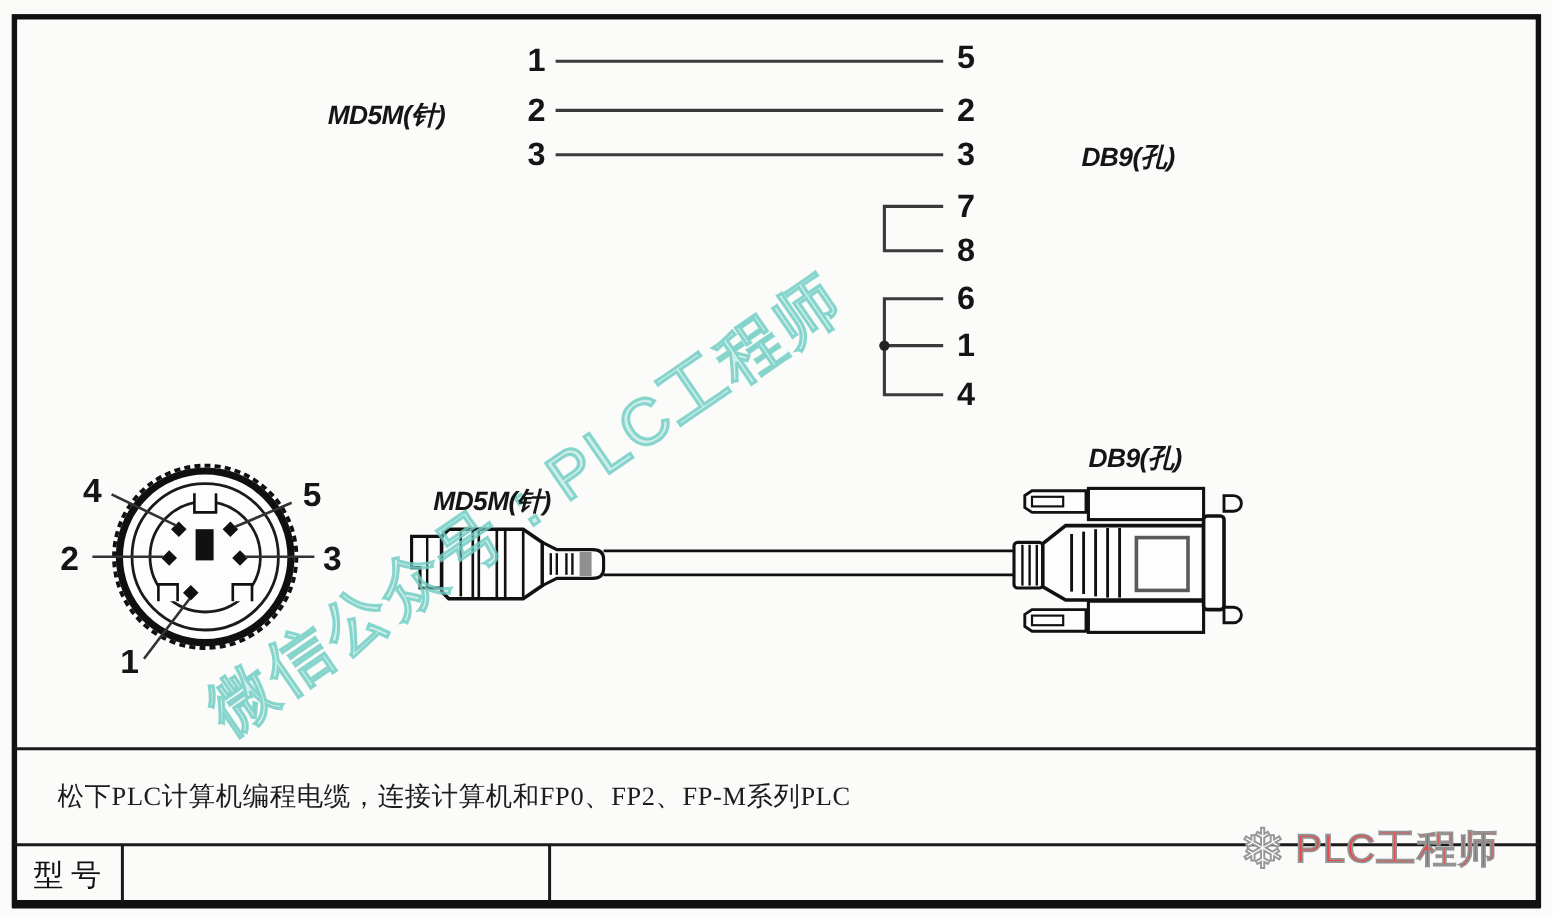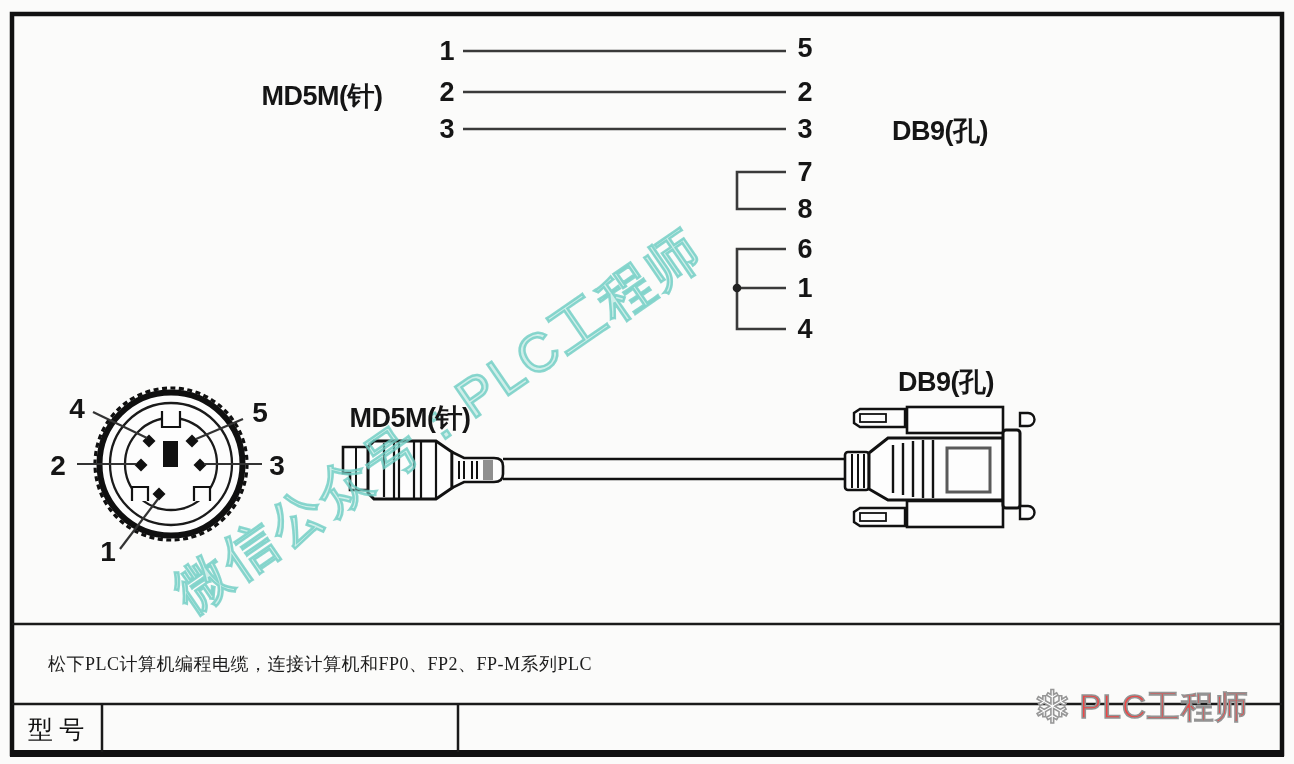--- a/index.html
+++ b/index.html
@@ -4,24 +4,24 @@
 <style>
   html,body{margin:0;padding:0;background:#ffffff;}
   .canvas{
     position:relative;width:1294px;height:764px;background:#fbfbfa;overflow:hidden;
     font-family:"Liberation Sans",sans-serif;color:#151515;
   }
   svg{position:absolute;left:0;top:0;}
   .lbl{position:absolute;transform:translate(-50%,-50%);font-weight:700;white-space:nowrap;color:#151515;}
   .pin{font-size:27px;}
   .pinface{font-size:28px;}
-  .conn{font-size:27px;letter-spacing:-0.5px;}
+  .conn{font-size:22px;letter-spacing:-0.5px;font-style:italic;}
   .desc{
     position:absolute;left:48px;top:664px;transform:translate(0,-50%);
-    font-family:"Liberation Serif",serif;font-size:18px;color:#1c1c1c;letter-spacing:0.5px;white-space:nowrap;text-align:center;
+    font-family:"Liberation Serif",serif;font-size:22px;color:#1c1c1c;letter-spacing:0.5px;white-space:nowrap;text-align:center;
   }
   .model-label{
     position:absolute;left:56px;top:729px;transform:translate(-50%,-50%);
     font-family:"Liberation Serif",serif;font-size:25px;color:#111;white-space:nowrap;
   }
   .model-value{
     position:absolute;left:122px;top:729px;transform:translate(0,-50%);
     font-family:"Liberation Mono",monospace;font-size:24px;color:#1c1c1c;letter-spacing:0.5px;white-space:nowrap;
   }
   .watermark{

